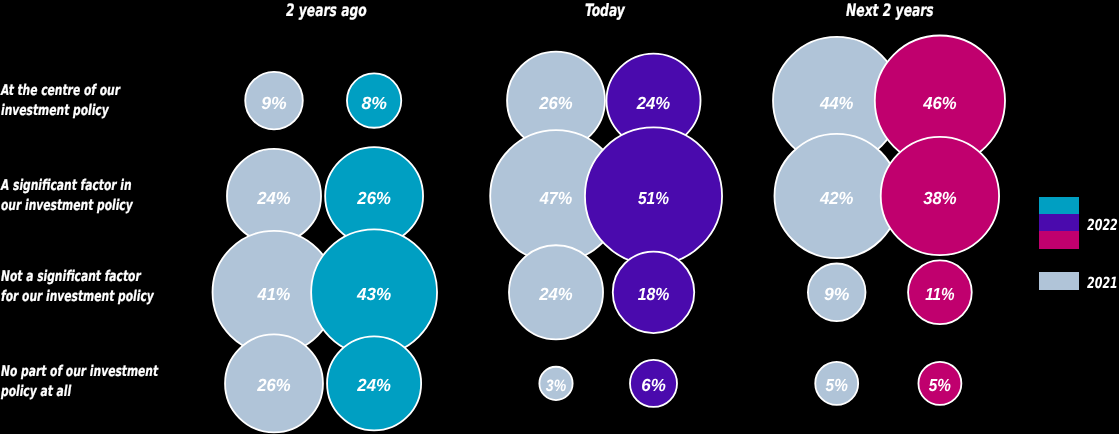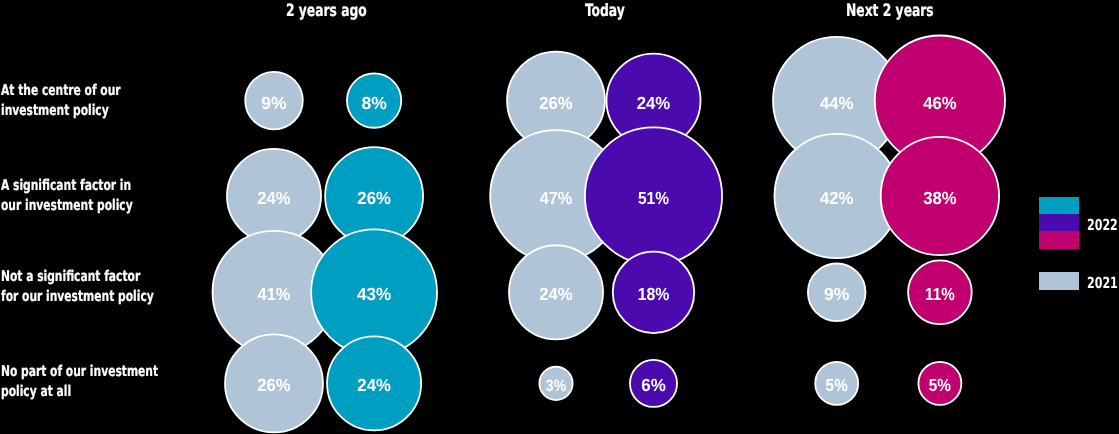--- a/index.html
+++ b/index.html
@@ -14,20 +14,21 @@
     overflow: hidden;
     font-family: "DejaVu Sans Condensed", "DejaVu Sans", sans-serif;
     -webkit-font-smoothing: antialiased;
     text-rendering: geometricPrecision;
   }
   .stage {
     position: relative;
     width: 1119px;
     height: 424px;
     background: #000000;
+    font-style: italic;
   }
 
   
   .col-header {
     position: absolute;
     color: #ffffff;
     font-weight: bold;
     -webkit-text-stroke: 0.22px #ffffff;
     font-size: 17px;
     line-height: 17px;

